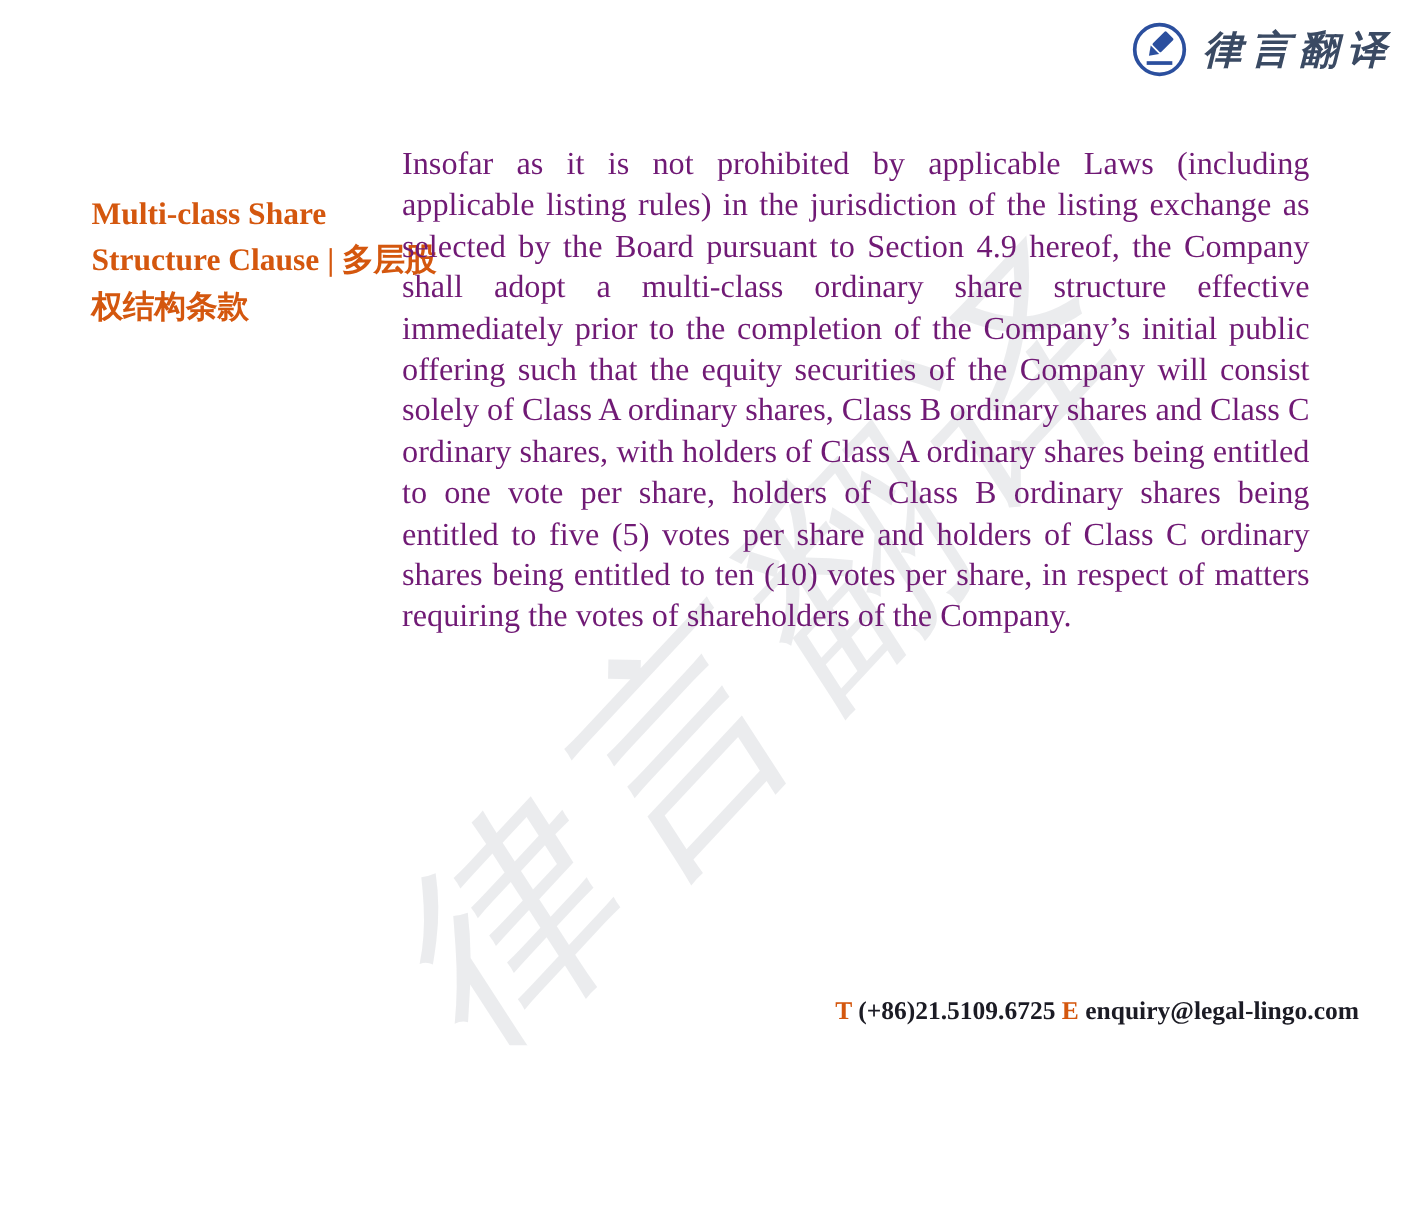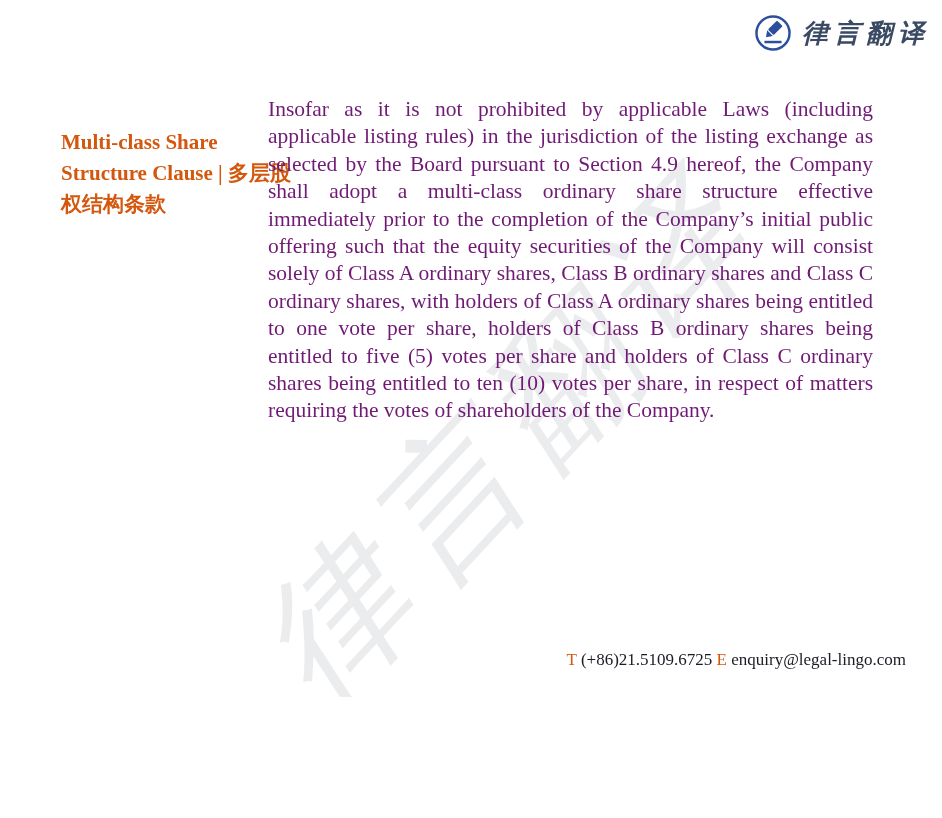--- a/index.html
+++ b/index.html
@@ -88,23 +88,23 @@
     font-family: "DejaVu Serif", serif;
     font-size: 22px;
     line-height: 30px;
     color: #14141d;
   }
 
   
   .footer {
     position: absolute;
     right: 36px;
-    bottom: 27px;
+    bottom: 13px;
     font-size: 17px;
-    font-weight: normal;
+    font-weight: bold;
     color: #1b1b24;
     white-space: nowrap;
     z-index: 1;
   }
   .footer .accent { color: #d4570e; }
 </style>
 </head>
 <body>
 
 <div class="page">

